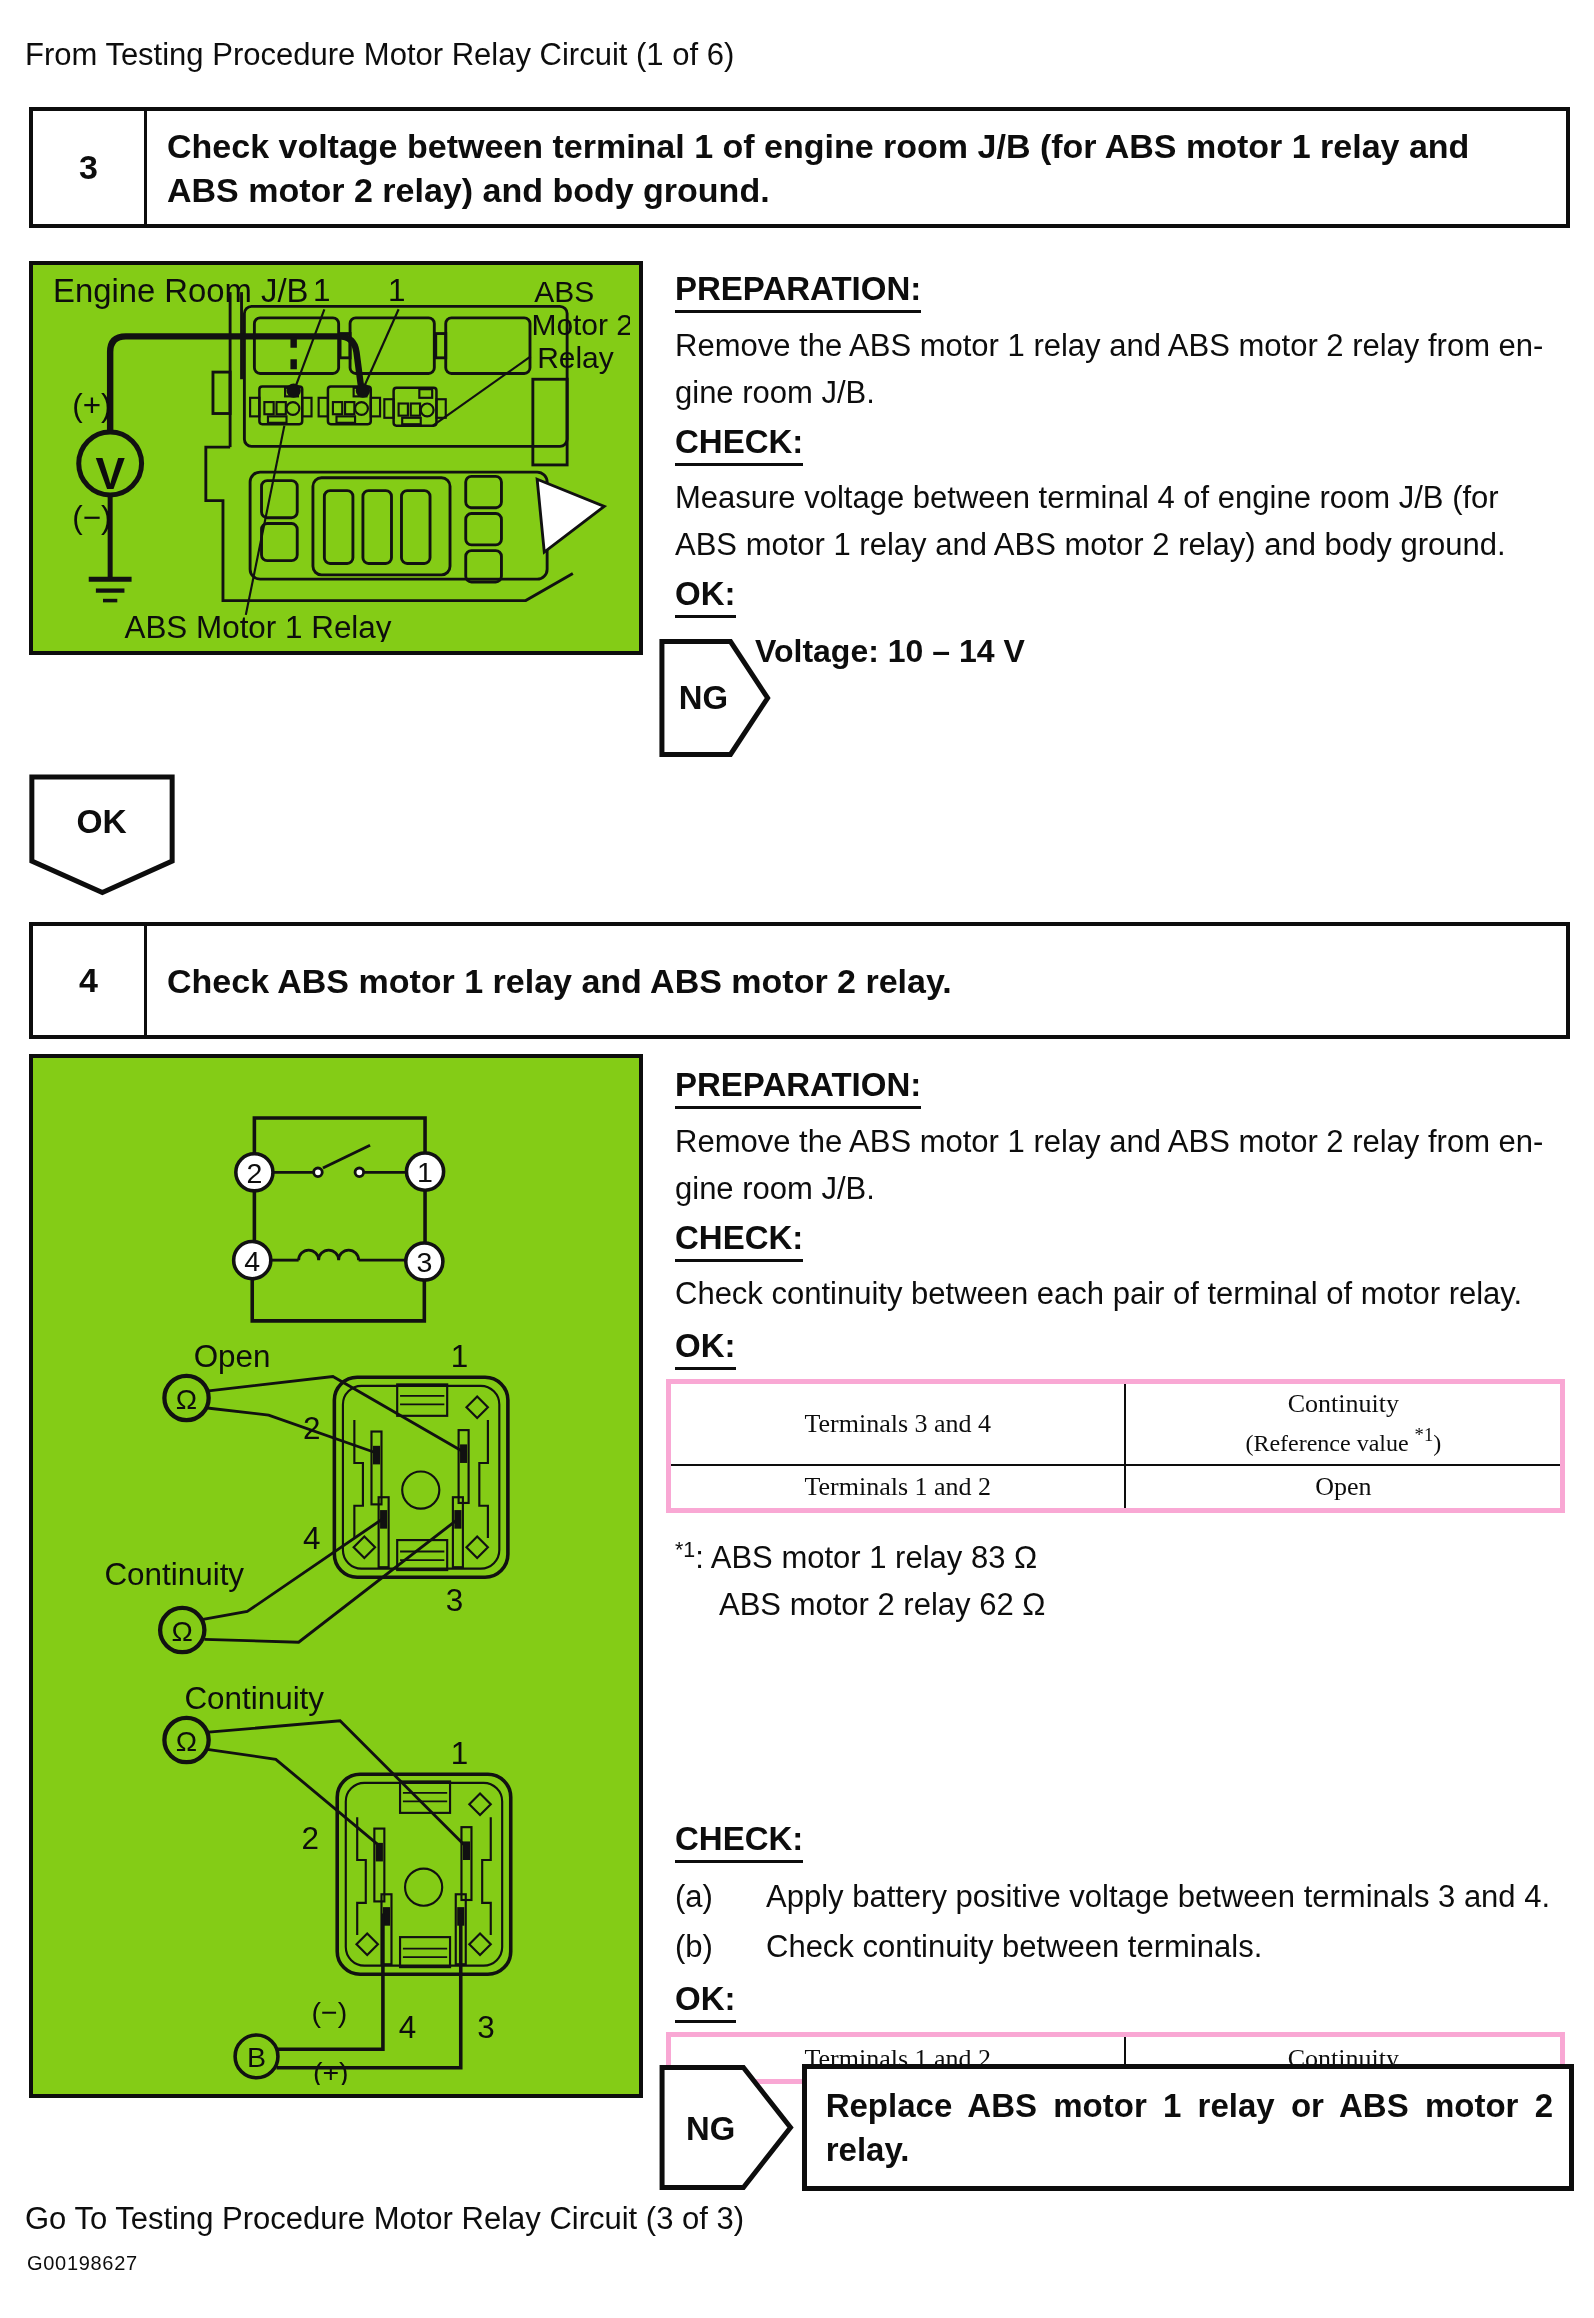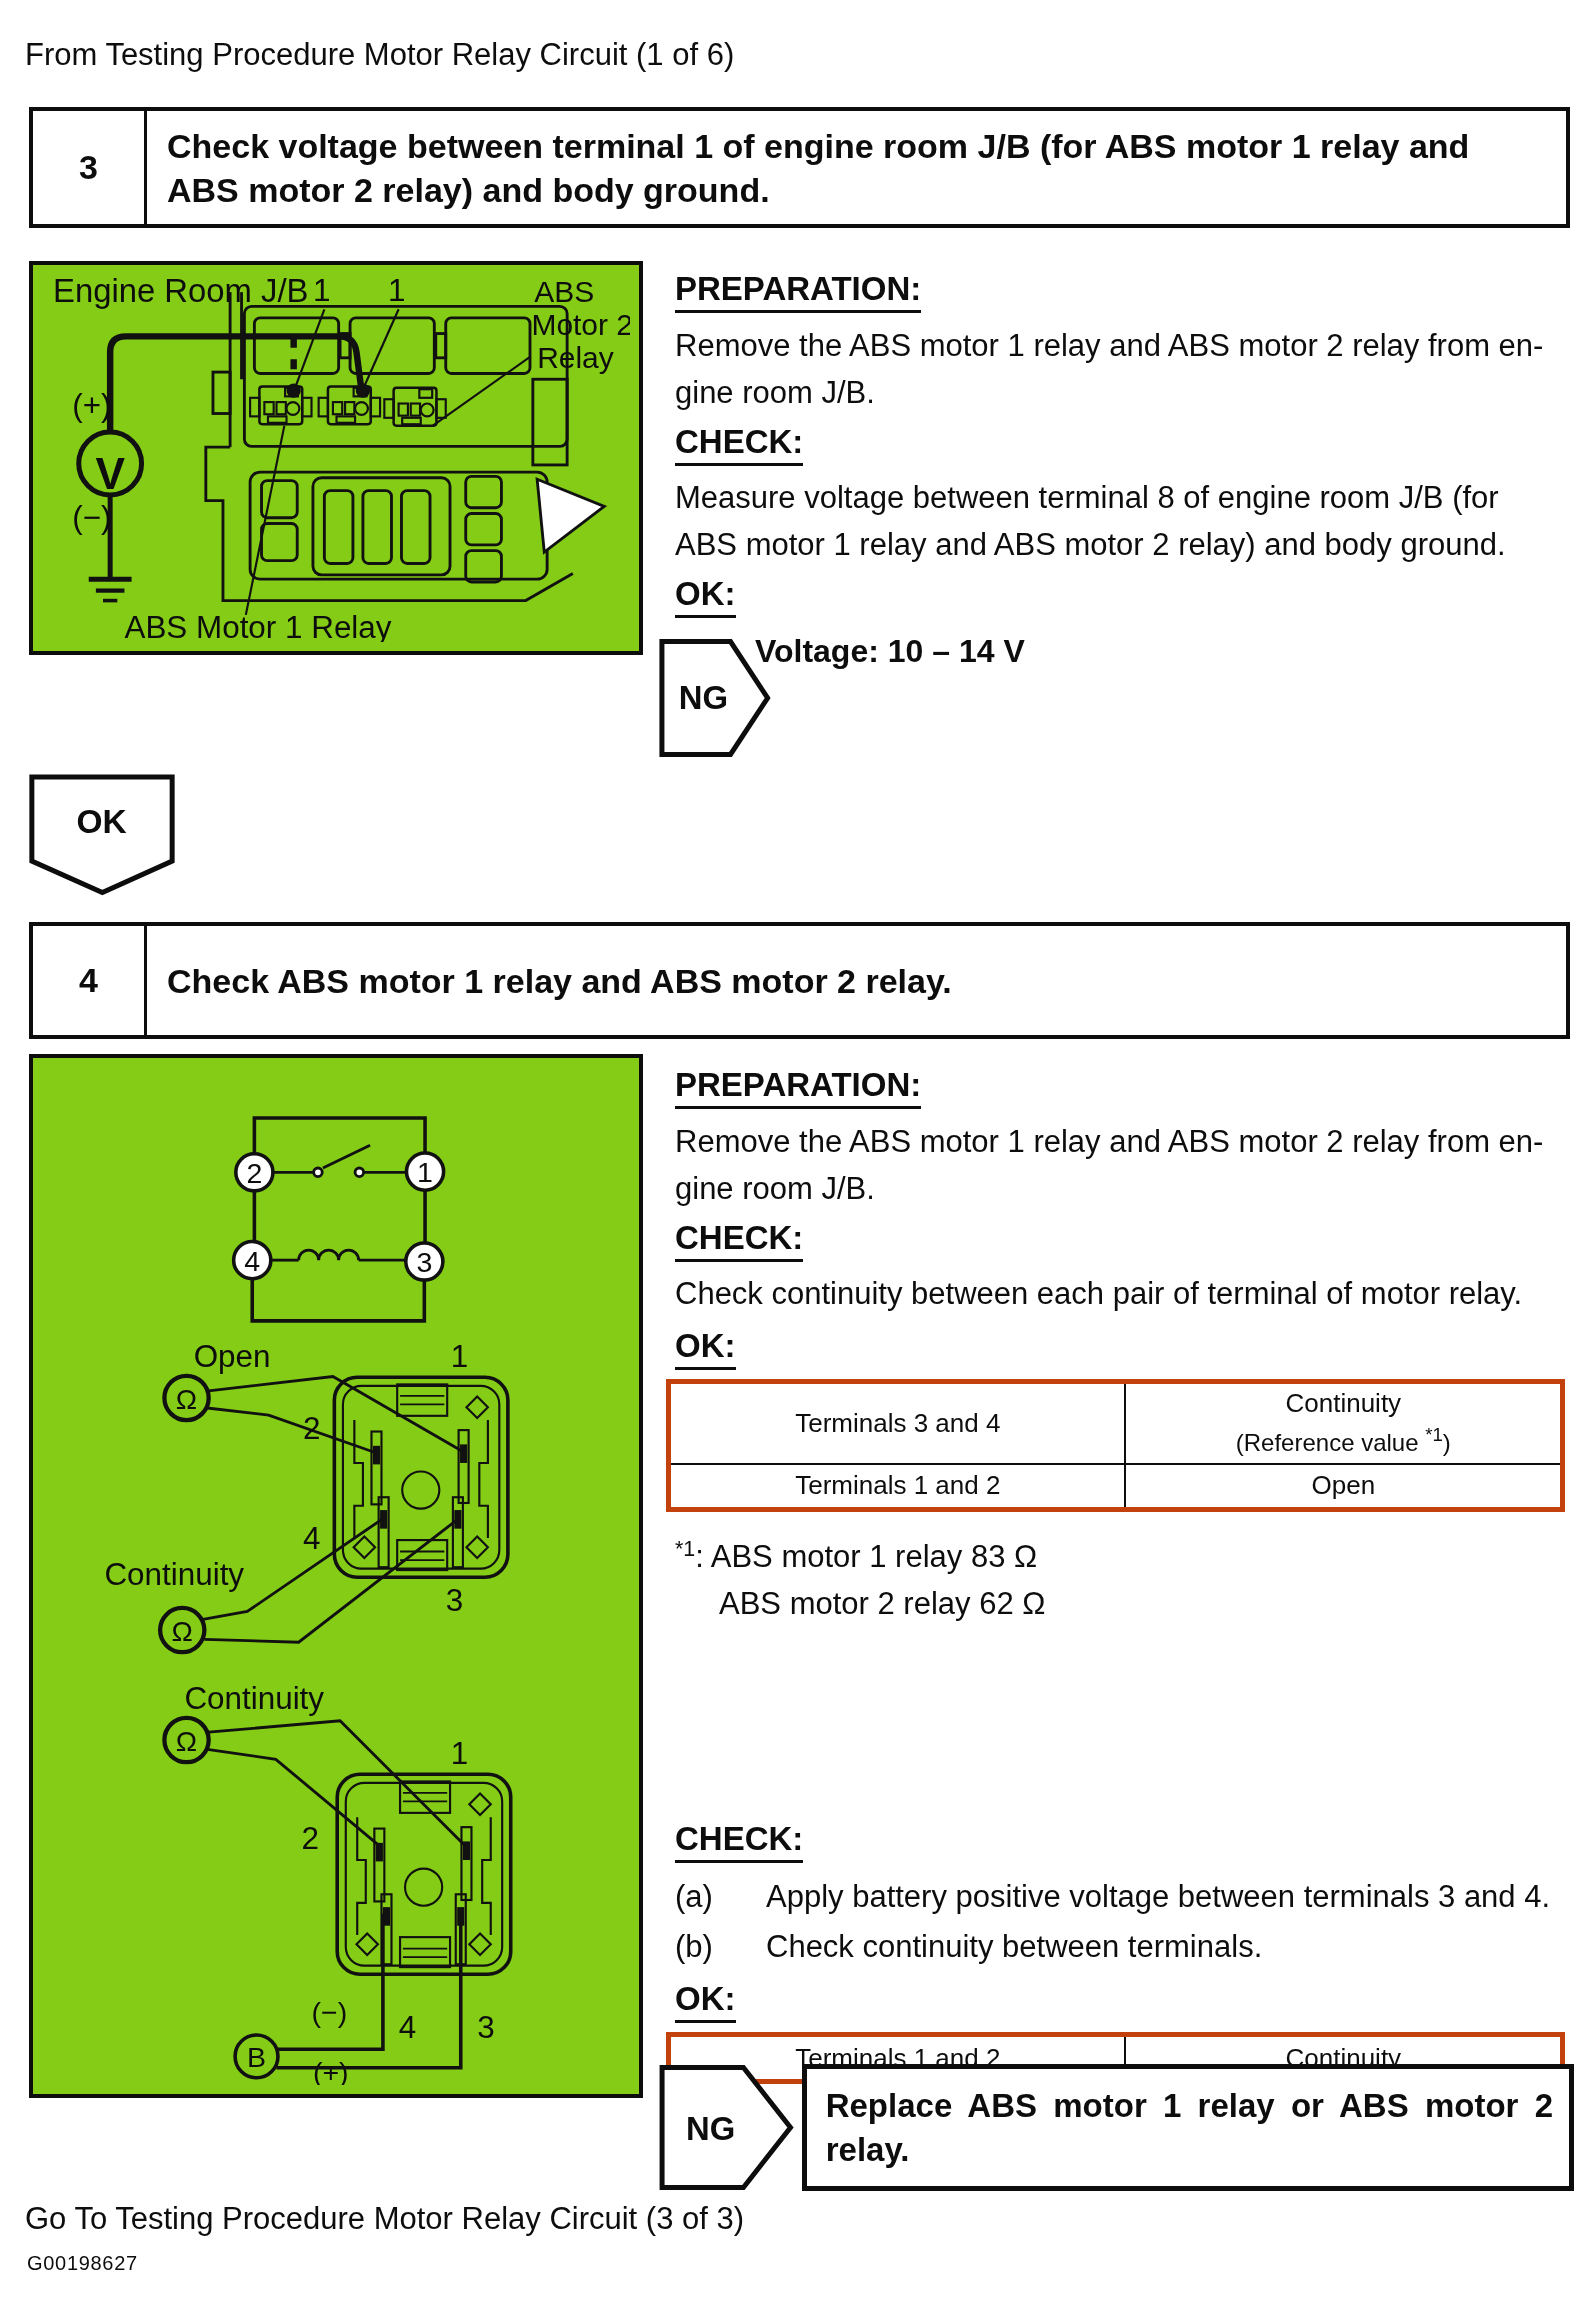--- a/index.html
+++ b/index.html
@@ -21,21 +21,21 @@
 
   .col { position:absolute; left:675px; width:911px; font-size:31px; }
   .bodyline { line-height:47px; white-space:nowrap; }
   .heading { display:inline-block; font-size:33px; font-weight:700; line-height:37px;
              border-bottom:3.6px solid #0d0d0d; padding-bottom:3px; margin:7.1px 0 8.6px 0; }
   .okval { font-size:32px; font-weight:700; margin-left:80px; margin-top:5.7px; white-space:nowrap; }
 
   table.spec { border-collapse:collapse; width:899px; margin-left:-8.6px; table-layout:fixed; }
   table.spec td { border:2.9px solid #0d0d0d; text-align:center; vertical-align:middle;
                   font-size:26px; line-height:31px; padding:4.3px 2.9px; }
-  table.spec { border:5px solid #c2410c; }
+  table.spec { border:5px solid #f9a8d4;font-family:Liberation Serif, serif; }
   td.tall { height:69px; }
   td.short { height:34px; }
   .cellsub { font-size:24px; }
   sup.ref { font-size:18.6px; vertical-align:10px; }
 
   .footnote { font-size:31px; margin-top:14.3px; line-height:46px; white-space:nowrap; }
   .fn-sup { font-size:21.4px; vertical-align:11.4px; font-weight:400; }
   .fn-indent { padding-left:44px; }
 
   .chk-item { display:flex; line-height:50px; font-size:31px; white-space:nowrap; }
@@ -153,21 +153,21 @@
       <text x="55" y="368" font-size="44">(−)</text>
       <text x="108" y="298" font-size="62" font-weight="700" text-anchor="middle" dominant-baseline="middle">V</text>
     </svg>
   </div>
 
   <div class="col" style="top:263px;">
     <div><span class="heading">PREPARATION:</span></div>
     <div class="bodyline">Remove the ABS motor 1 relay and ABS motor 2 relay from en-</div>
     <div class="bodyline">gine room J/B.</div>
     <div><span class="heading">CHECK:</span></div>
-    <div class="bodyline">Measure voltage between terminal 8 of engine room J/B (for</div>
+    <div class="bodyline">Measure voltage between terminal 4 of engine room J/B (for</div>
     <div class="bodyline">ABS motor 1 relay and ABS motor 2 relay) and body ground.</div>
     <div><span class="heading">OK:</span></div>
     <div class="okval">Voltage: 10 – 14 V</div>
   </div>
 
   <div class="ng-row" style="left:659px; top:638px;">
     <svg class="ng-pent" width="113" height="120" viewBox="0 0 158 168">
       <polygon points="4,5 100,5 152,84 100,163 4,163" fill="#fff" stroke="#0d0d0d" stroke-width="7"></polygon>
       <text x="62" y="100" font-size="46" font-weight="700" text-anchor="middle">NG</text>
     </svg>

